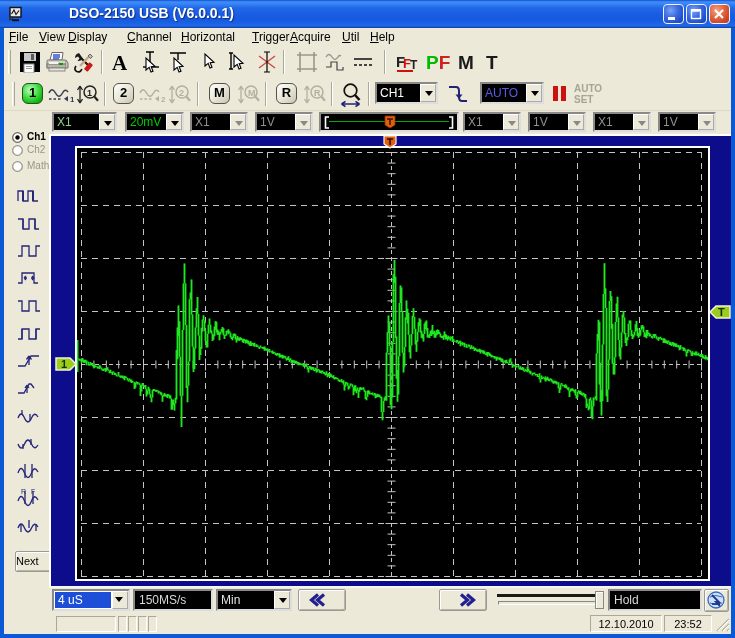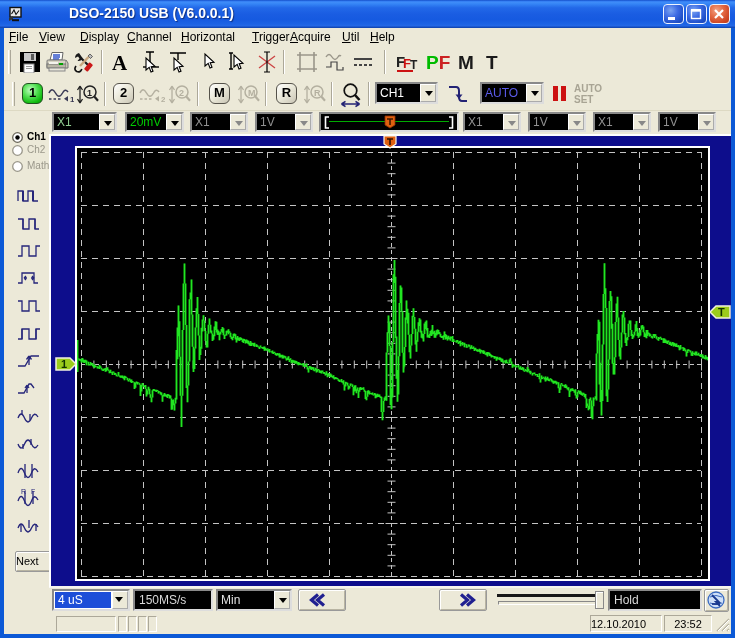--- a/index.html
+++ b/index.html
@@ -75,21 +75,21 @@
       <path d="M5 5 L13 13 M13 5 L5 13" stroke="#fff" stroke-width="2.2"></path>
     </svg>
   </div>
 <div id="bleft" class="abs"></div>
 <div id="bright" class="abs"></div>
 <div id="bbottom" class="abs"></div>
 
 <div id="menubar" class="abs">
 <span style="left:5px"><u>F</u>ile</span>
 <span style="left:35px"><u>V</u>iew</span>
-<span style="left:76px"><u>D</u>isplay</span>
+<span style="left:64px"><u>D</u>isplay</span>
 <span style="left:123px"><u>C</u>hannel</span>
 <span style="left:177px"><u>H</u>orizontal</span>
 <span style="left:248px"><u>T</u>rigger</span>
 <span style="left:286px"><u>A</u>cquire</span>
 <span style="left:338px"><u>U</u>til</span>
 <span style="left:366px"><u>H</u>elp</span>
 </div>
 
 <div id="toolbar1" class="abs">
     <div class="abs grip" style="left:4px;top:4px;height:24px;"></div>
@@ -443,19 +443,19 @@
   </div>
 
 <div id="statusbar" class="abs">
     <div class="sunk" style="left:52px;top:2px;width:60px;height:16px;"></div>
 <div class="abs" style="left:114px;top:2px;width:40px;height:16px;">
 <div class="sunk" style="left:0;top:0;width:9px;height:16px;"></div>
 <div class="sunk" style="left:10px;top:0;width:9px;height:16px;"></div>
 <div class="sunk" style="left:20px;top:0;width:9px;height:16px;"></div>
 <div class="sunk" style="left:30px;top:0;width:9px;height:16px;"></div>
     </div>
-<div class="sunk" style="left:586px;top:1px;width:72px;height:17px;text-align:left;padding-top:2px;font-size:11px;color:#000;">12.10.2010</div>
+<div class="sunk" style="left:586px;top:1px;width:72px;height:17px;text-align:center;padding-top:2px;font-size:11px;color:#000;">12.10.2010</div>
 <div class="sunk" style="left:660px;top:1px;width:48px;height:17px;text-align:center;padding-top:2px;font-size:11px;color:#000;">23:52</div>
 <svg class="abs" style="left:712px;top:4px" width="14" height="14" viewBox="0 0 14 14">
 <path d="M13 1 L1 13 M13 6 L6 13 M13 11 L11 13" stroke="#b8b4a2" stroke-width="1.6"></path>
 <path d="M13 2 L2 13 M13 7 L7 13 M13 12 L12 13" stroke="#fff" stroke-width="1"></path>
     </svg>
   </div>
 
 </body></html>

